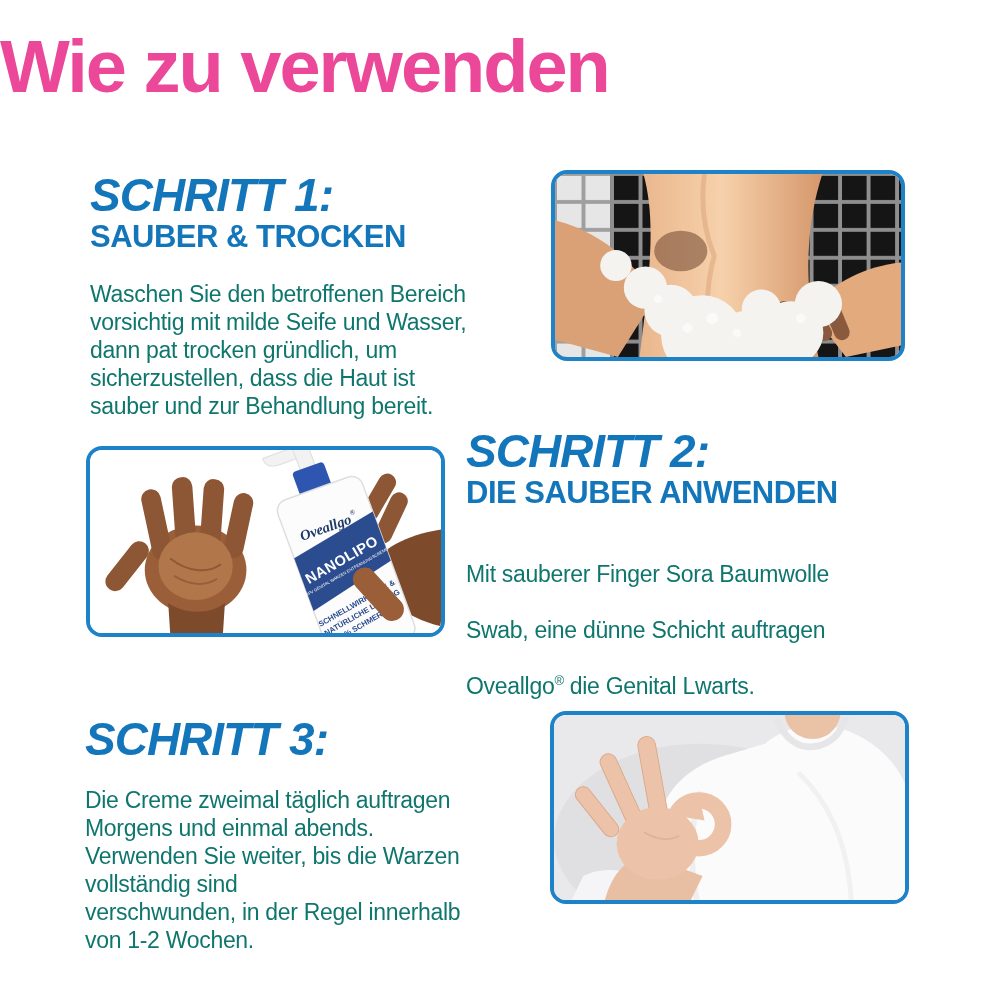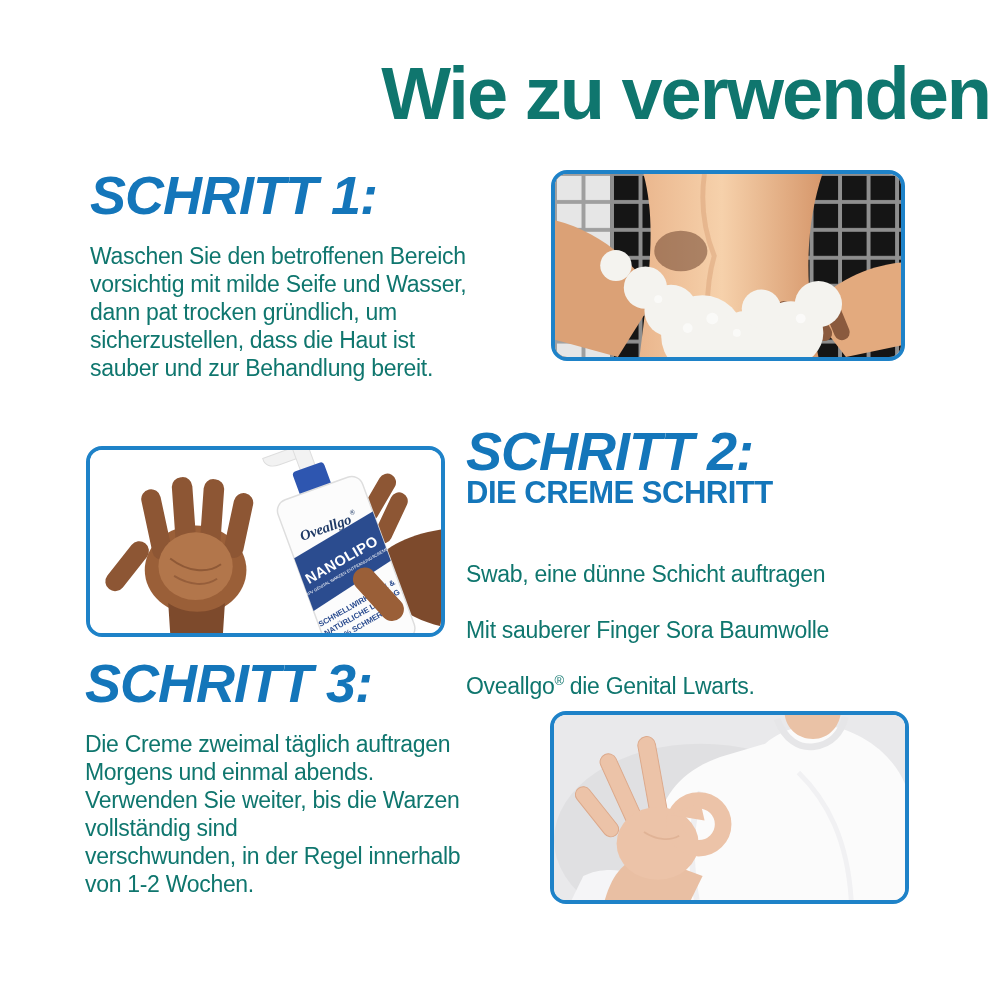--- a/index.html
+++ b/index.html
@@ -1,52 +1,53 @@
 <!DOCTYPE html>
 <html><head>
 <meta charset="utf-8">
 <style>
   html,body{margin:0;padding:0;background:#ffffff;}
   body{width:990px;height:990px;position:relative;overflow:hidden;
        font-family:"Liberation Sans", sans-serif;}
 
-  .title{position:absolute;left:0;right:0;top:24px;text-align:right;
-         font-size:74px;font-weight:bold;letter-spacing:-2px;color:#0f766e;margin-top:27px;}
+  .title{position:absolute;left:0;right:0;top:24px;text-align:left;
+         font-size:74px;font-weight:bold;letter-spacing:-2px;color:#ec4899;}
 
   .step-text{position:absolute;}
-  .h1{font-size:54px;font-weight:bold;font-style:italic;color:#1476ba;
+  .h1{font-size:46px;font-weight:bold;font-style:italic;color:#1476ba;
       line-height:46px;letter-spacing:-1px;}
   .h2{font-size:31px;font-weight:bold;color:#1476ba;line-height:38px;
       letter-spacing:-0.5px;}
   .body{font-size:23px;line-height:28px;color:#0f766e;letter-spacing:-0.3px;
         white-space:pre-line;margin-top:24px;}
   .body sup{font-size:13px;line-height:0;}
 
   .t-left{text-align:left;}
   .t-right{}
 
   .step1-text{left:90px;top:172px;width:470px;}
   .step2-text{right:84px;top:428px;width:440px;}
-  .step3-text{left:85px;top:660px;width:480px;}
+  .step3-text{left:85px;top:716px;width:480px;}
   .step3-text .body{}
 
   .photo{position:absolute;border:4px solid #1e82c8;border-radius:16px;
          overflow:hidden;background:#fff;box-sizing:border-box;}
   .photo svg{display:block;}
   .photo1{left:551px;top:170px;width:354px;height:191px;}
   .photo2{left:86px;top:446px;width:359px;height:191px;}
   .photo3{left:550px;top:711px;width:359px;height:193px;}
 </style>
 </head>
 <body>
 
 <div class="title">Wie zu verwenden</div>
 
 <div class="step-text step1-text t-left">
   <div class="h1">SCHRITT 1:</div>
+  <div class="h2">SAUBER &amp; TROCKEN</div>
   <div class="body">Waschen Sie den betroffenen Bereich
 vorsichtig mit milde Seife und Wasser,
 dann pat trocken gründlich, um
 sicherzustellen, dass die Haut ist
 sauber und zur Behandlung bereit.</div>
 </div>
 
 <div class="photo photo1">
   <svg viewBox="0 0 352 190" width="100%" height="100%" preserveAspectRatio="none">
     <defs>
@@ -137,24 +138,24 @@
         <text x="257" y="186">100% SCHMERZFREI</text>
       </g>
     </g>
 
     <rect x="283" y="116" width="24" height="66" rx="12" transform="rotate(-42 295 149)" fill="#9a5f38"></rect>
   </svg>
 </div>
 
 <div class="step-text step2-text t-right">
   <div class="h1">SCHRITT 2:</div>
-  <div class="h2">DIE CREME SCHRITT</div>
+  <div class="h2">DIE SAUBER ANWENDEN</div>
   <div class="body" style="margin-top:20px;">
+    <div>Mit sauberer Finger Sora Baumwolle</div>
     <div>Swab, eine dünne Schicht auftragen</div>
-    <div>Mit sauberer Finger Sora Baumwolle</div>
     <div><span>Oveallgo</span><sup>®</sup><span> die Genital Lwarts.</span></div>
   </div>
 </div>
 
 <div class="step-text step3-text t-left">
   <div class="h1">SCHRITT 3:</div>
   <div class="body" style="width:440px;">Die Creme zweimal täglich auftragen
 Morgens und einmal abends.
 Verwenden Sie weiter, bis die Warzen
 vollständig sind

